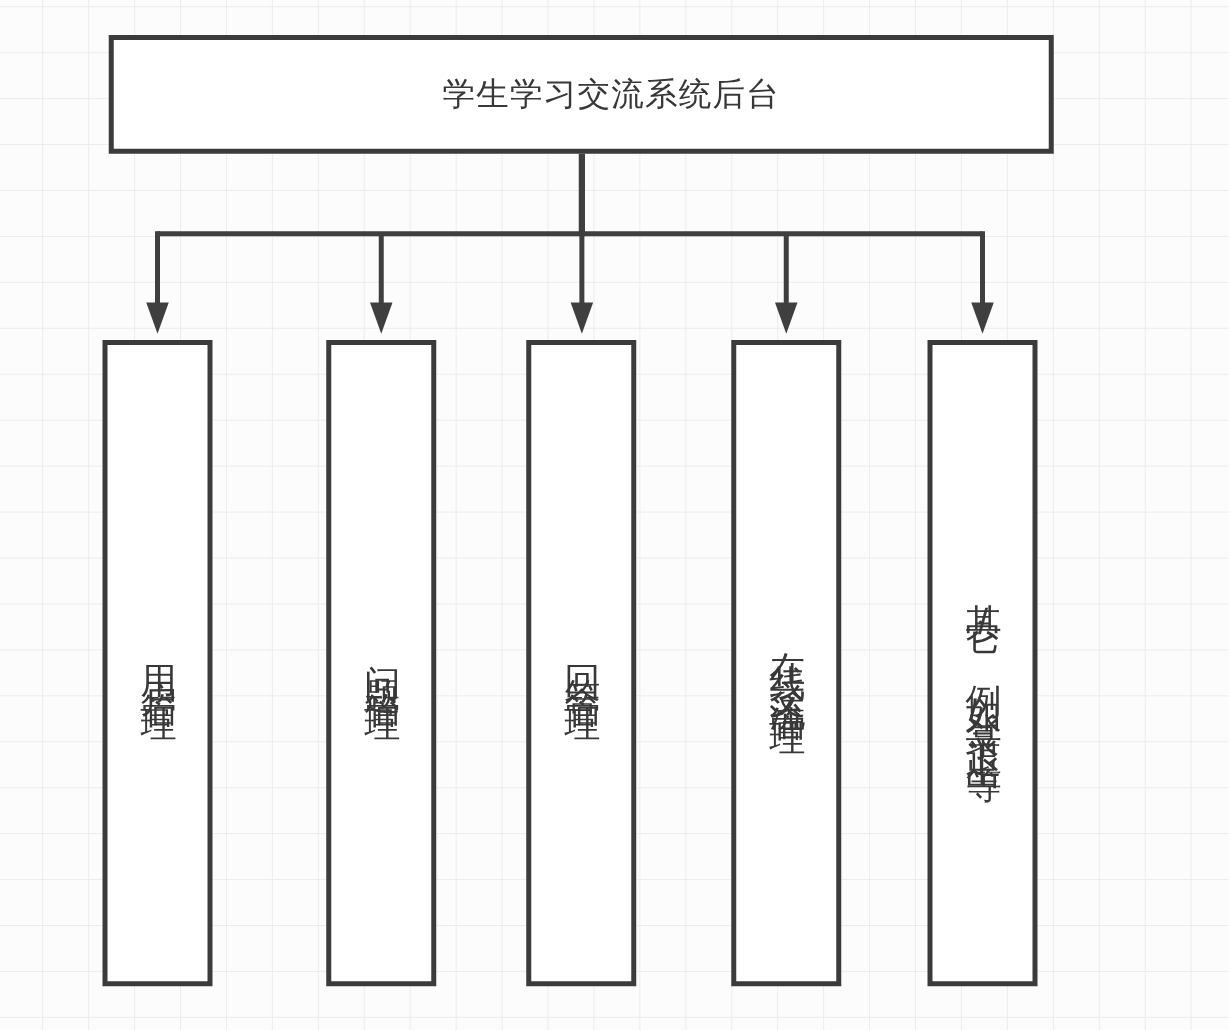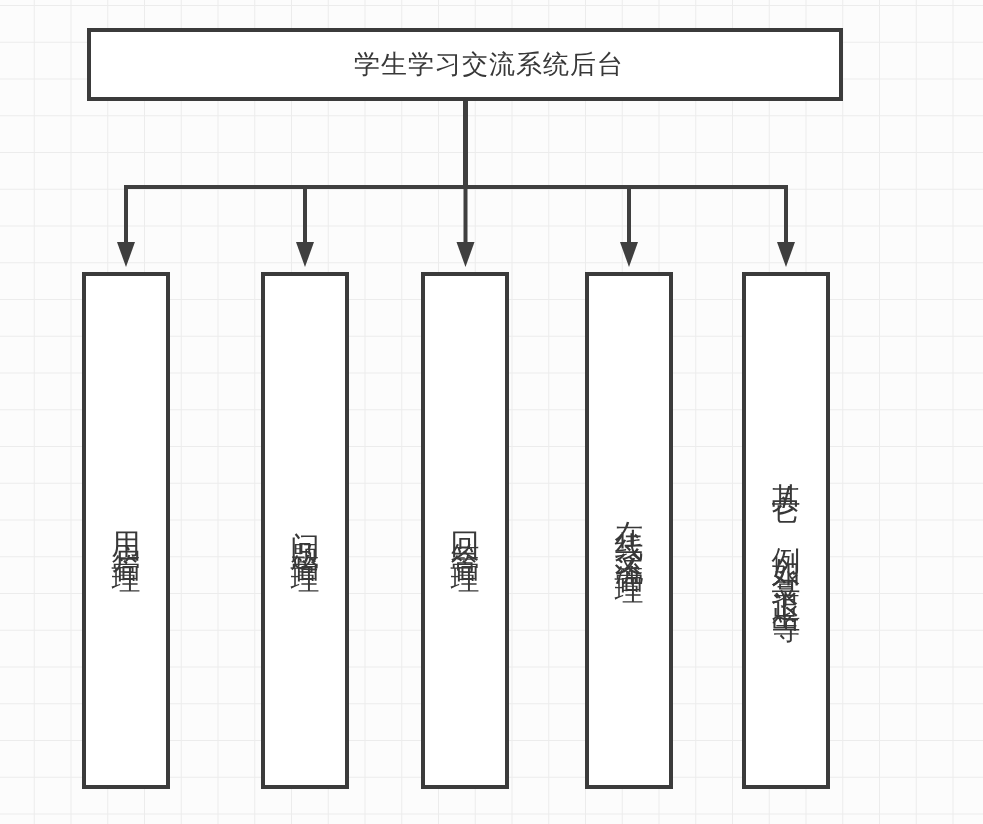--- a/index.html
+++ b/index.html
@@ -27,21 +27,21 @@
     border: 4px solid #3b3b3b;
     display: flex;
     align-items: center;
     justify-content: center;
     color: #383838;
   }
   .root-node {
     left: 87px;
     top: 28px;
     width: 756px;
-    height: 73px;
+    height: 95px;
     font-size: 26px;
     letter-spacing: 1px;
     padding-left: 48px;
   }
   .col-node {
     top: 272px;
     width: 88px;
     height: 517px;
   }
   .col-node .v-label {

